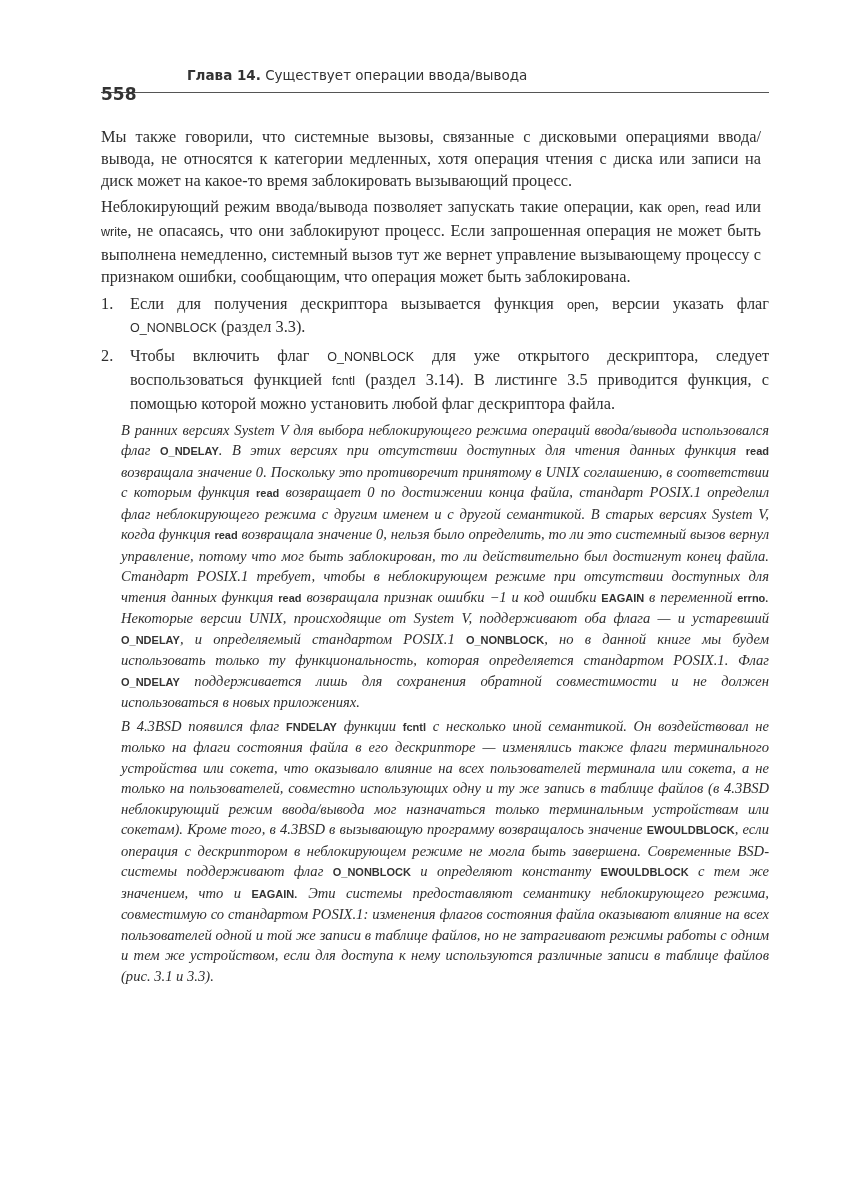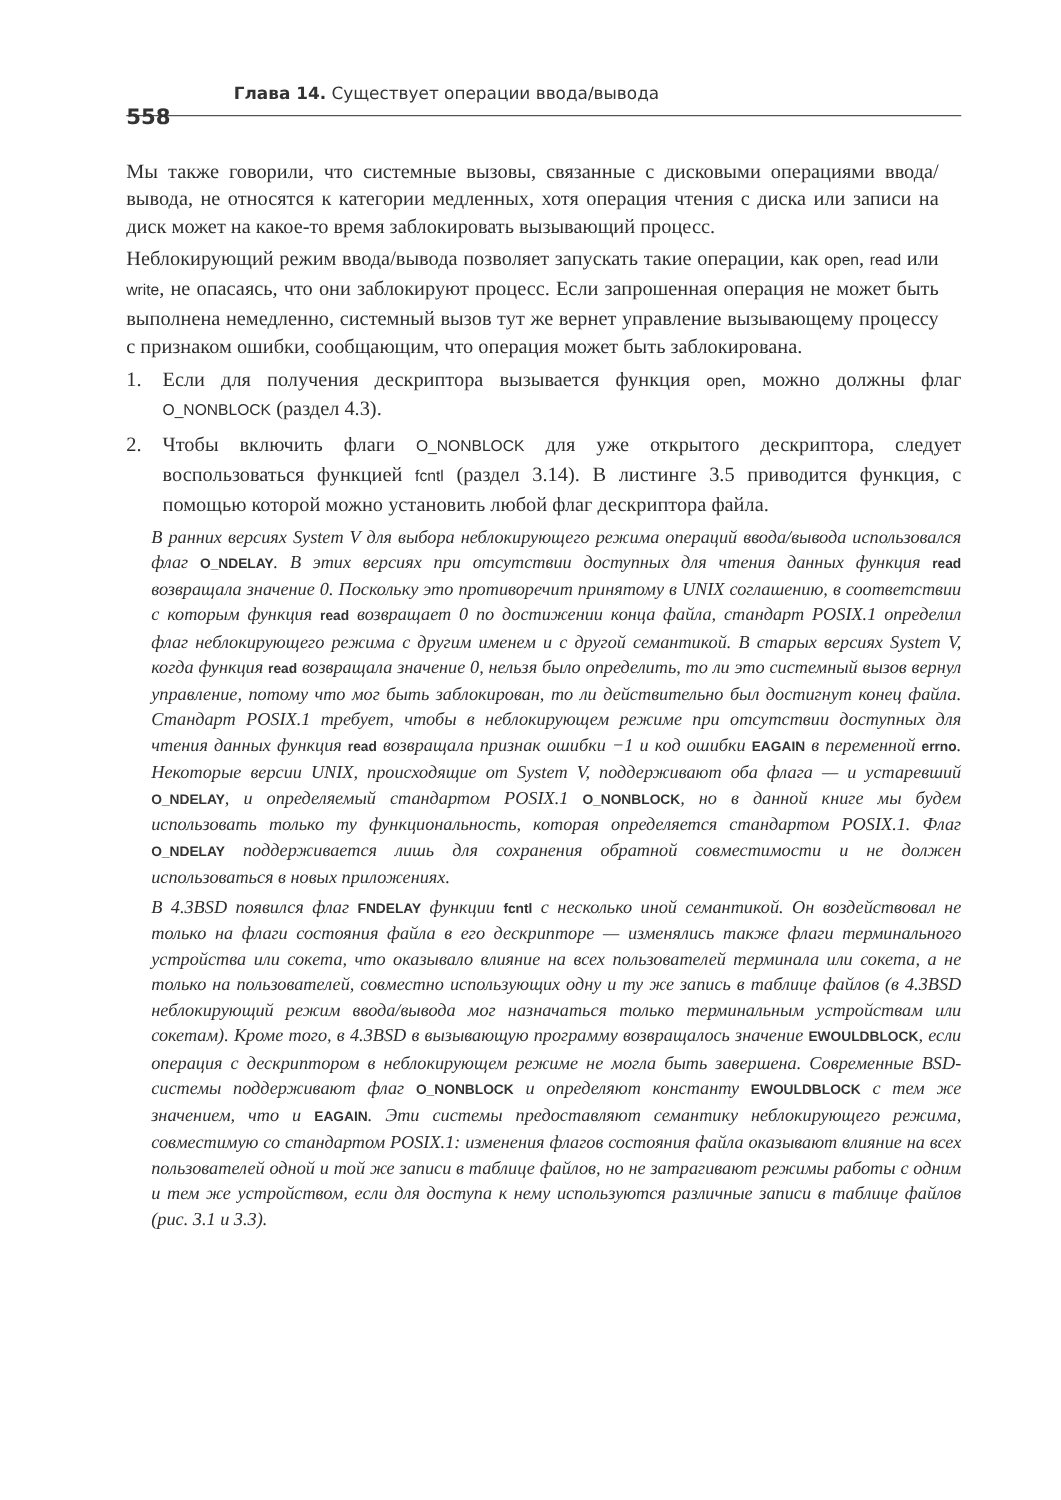--- a/index.html
+++ b/index.html
@@ -10,21 +10,21 @@
     font-family: "DejaVu Sans", sans-serif;
   }
   .page-num { position: absolute; left: 0; top: 2px; font-size: 17px; font-weight: bold; color: #333; margin-top: 20px; }
   .chapter { position: absolute; left: 86px; top: 5px; font-size: 13.5px; color: #333; }
   .chapter b { font-weight: bold; text-align: center; }
   .content {
     position: absolute; left: 101px; top: 126px; width: 668px;
     font-family: "Liberation Serif", serif; font-size: 16.3px; line-height: 21.8px;
     text-align: justify; color: #2e2e2e;
   }
-  p { margin: 0 18px 5px 0; }
+  p { margin: 0 8px 5px 0; }
   .ol { margin: 0 0 5px 0; padding: 0; list-style: none; }
   .li { position: relative; padding-left: 29px; margin-bottom: 5px; }
   .li .num { position: absolute; left: 0; top: 0; }
   code, .mono { font-family: Liberation Sans, sans-serif; font-size: 12.5px; }
   .note {
     margin: 4px 0 0 20px; font-style: italic; font-size: 14.6px; line-height: 20.5px;
   }
   .note p { margin: 0 0 3px 0; }
   .note code { font-style: normal; font-size: 11px; font-weight: bold; color: #333; }
 </style>
@@ -38,25 +38,25 @@
 
 <div class="content">
   <p>Мы также говорили, что системные вызовы, связанные с дисковыми операциями ввода/вывода, не относятся к категории медленных, хотя операция чтения с диска или записи на диск может на какое-то время заблокировать вызывающий процесс.</p>
 
   <p><span>Неблокирующий режим ввода/вывода позволяет запускать такие операции, как </span><code>open</code><span>, </span><code>read</code><span> или </span><code>write</code><span>, не опасаясь, что они заблокируют процесс. Если запрошенная операция не может быть выполнена немедленно, системный вызов тут же вернет управление вызывающему процессу с признаком ошибки, сообщающим, что операция может быть заблокирована.</span></p>
 
 
   <div class="ol">
     <div class="li">
       <span class="num">1.</span>
-      <span>Если для получения дескриптора вызывается функция </span><code>open</code><span>, можно должны флаг </span><code>O_NONBLOCK</code><span> (раздел 4.3).</span>
+      <span>Если для получения дескриптора вызывается функция </span><code>open</code><span>, версии указать флаг </span><code>O_NONBLOCK</code><span> (раздел 3.3).</span>
     </div>
     <div class="li">
       <span class="num">2.</span>
-      <span>Чтобы включить флаги </span><code>O_NONBLOCK</code><span> для уже открытого дескриптора, следует воспользоваться функцией </span><code>fcntl</code><span> (раздел 3.14). В листинге 3.5 приводится функция, с помощью которой можно установить любой флаг дескриптора файла.</span>
+      <span>Чтобы включить флаг </span><code>O_NONBLOCK</code><span> для уже открытого дескриптора, следует воспользоваться функцией </span><code>fcntl</code><span> (раздел 3.14). В листинге 3.5 приводится функция, с помощью которой можно установить любой флаг дескриптора файла.</span>
     </div>
   </div>
 
   <div class="note">
     <p><span>В ранних версиях System V для выбора неблокирующего режима операций ввода/вывода использовался флаг </span><code>O_NDELAY</code><span>. В этих версиях при отсутствии доступных для чтения данных функция </span><code>read</code><span> возвращала значение 0. Поскольку это противоречит принятому в UNIX соглашению, в соответствии с которым функция </span><code>read</code><span> возвращает 0 по достижении конца файла, стандарт POSIX.1 определил флаг неблокирующего режима с другим именем и с другой семантикой. В старых версиях System V, когда функция </span><code>read</code><span> возвращала значение 0, нельзя было определить, то ли это системный вызов вернул управление, потому что мог быть заблокирован, то ли действительно был достигнут конец файла. Стандарт POSIX.1 требует, чтобы в неблокирующем режиме при отсутствии доступных для чтения данных функция </span><code>read</code><span> возвращала признак ошибки −1 и код ошибки </span><code>EAGAIN</code><span> в переменной </span><code>errno</code><span>. Некоторые версии UNIX, происходящие от System V, поддерживают оба флага — и устаревший </span><code>O_NDELAY</code><span>, и определяемый стандартом POSIX.1 </span><code>O_NONBLOCK</code><span>, но в данной книге мы будем использовать только ту функциональность, которая определяется стандартом POSIX.1. Флаг </span><code>O_NDELAY</code><span> поддерживается лишь для сохранения обратной совместимости и не должен использоваться в новых приложениях.</span></p>
 
     <p><span>В 4.3BSD появился флаг </span><code>FNDELAY</code><span> функции </span><code>fcntl</code><span> с несколько иной семантикой. Он воздействовал не только на флаги состояния файла в его дескрипторе — изменялись также флаги терминального устройства или сокета, что оказывало влияние на всех пользователей терминала или сокета, а не только на пользователей, совместно использующих одну и ту же запись в таблице файлов (в 4.3BSD неблокирующий режим ввода/вывода мог назначаться только терминальным устройствам или сокетам). Кроме того, в 4.3BSD в вызывающую программу возвращалось значение </span><code>EWOULDBLOCK</code><span>, если операция с дескриптором в неблокирующем режиме не могла быть завершена. Современные BSD-системы поддерживают флаг </span><code>O_NONBLOCK</code><span> и определяют константу </span><code>EWOULDBLOCK</code><span> с тем же значением, что и </span><code>EAGAIN</code><span>. Эти системы предоставляют семантику неблокирующего режима, совместимую со стандартом POSIX.1: изменения флагов состояния файла оказывают влияние на всех пользователей одной и той же записи в таблице файлов, но не затрагивают режимы работы с одним и тем же устройством, если для доступа к нему используются различные записи в таблице файлов (рис. 3.1 и 3.3).</span></p>
   </div>
 </div>
 

